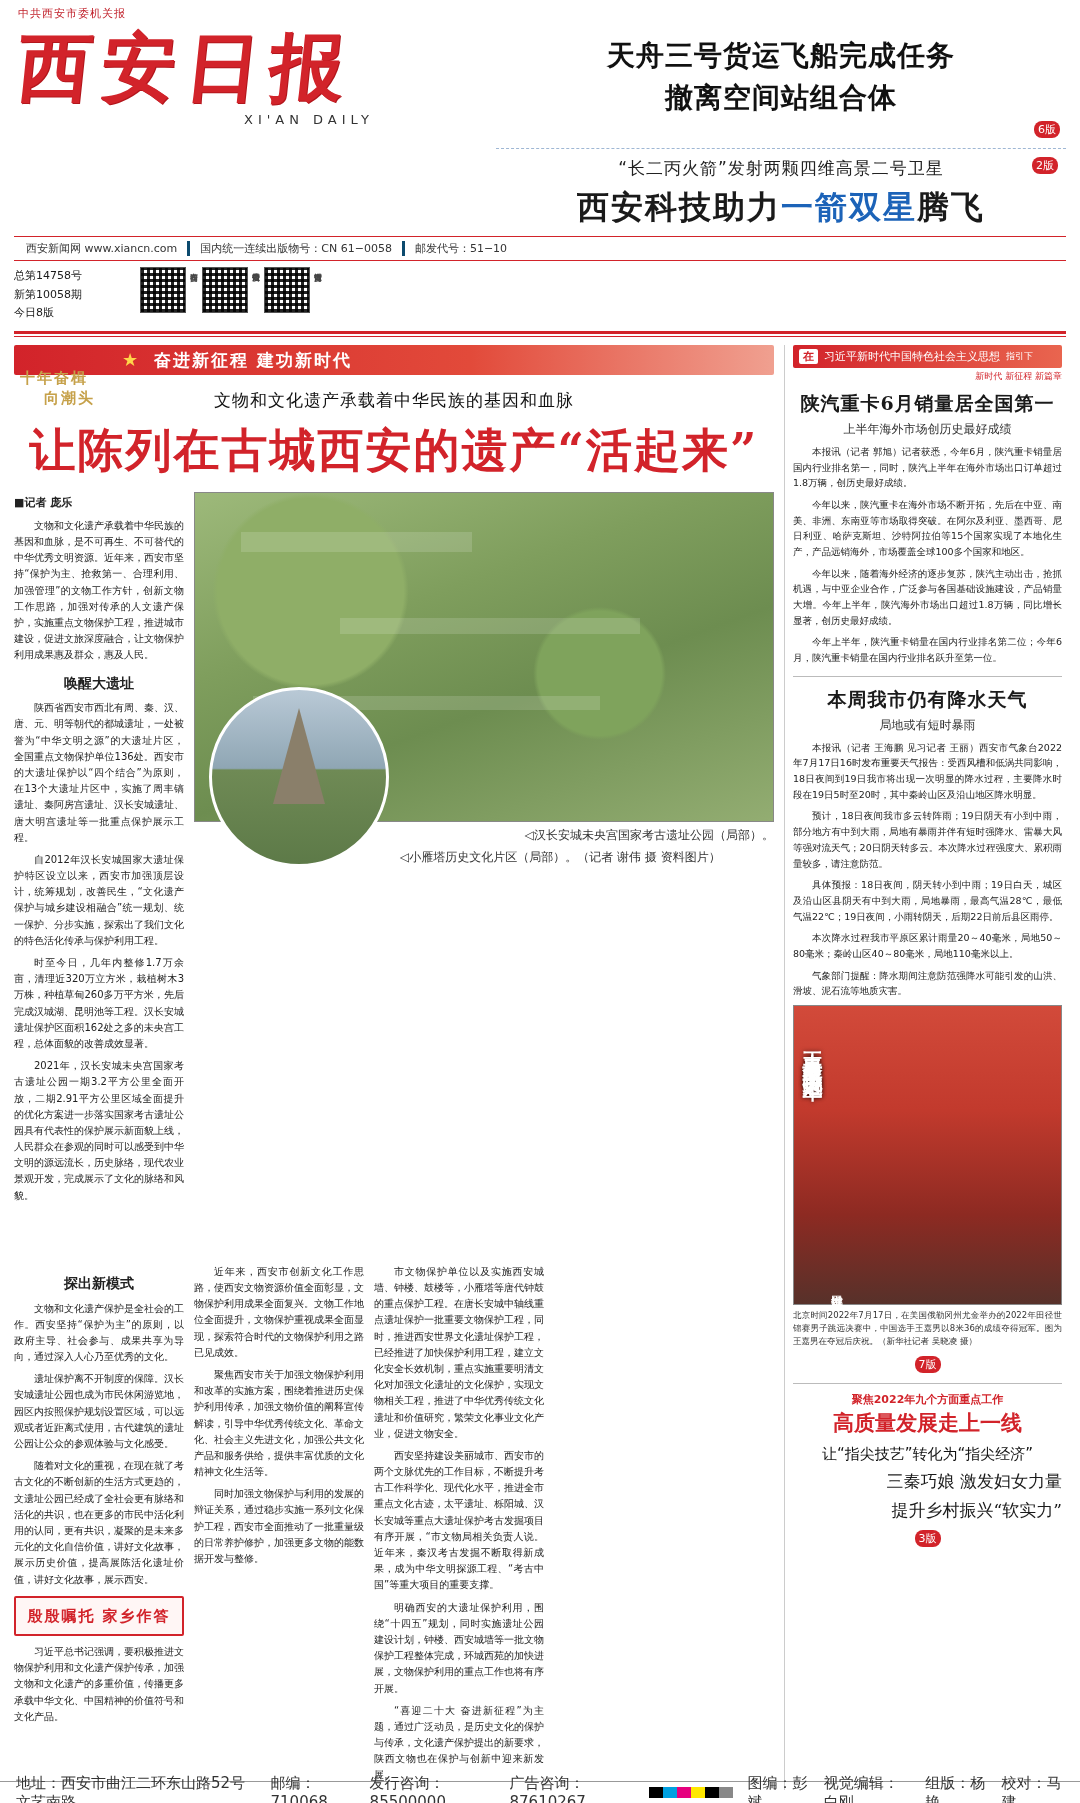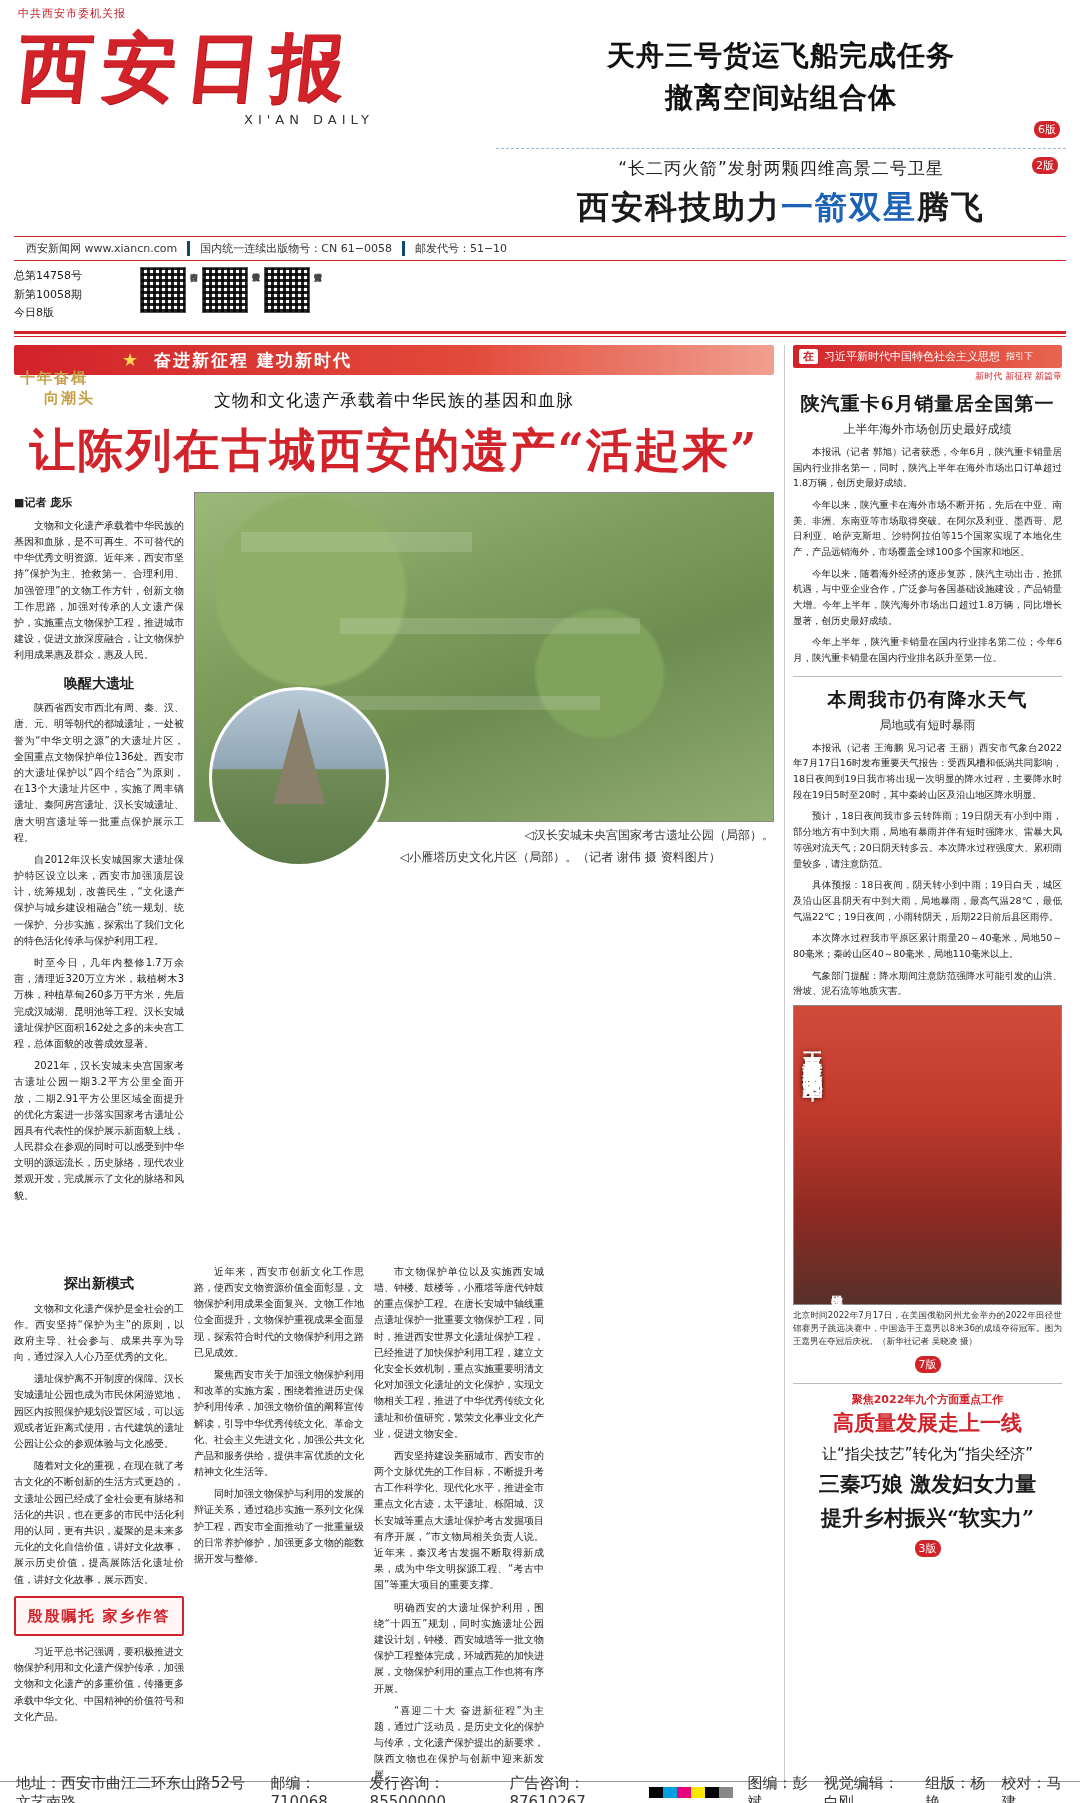--- a/index.html
+++ b/index.html
@@ -149,21 +149,21 @@
     position:absolute; left:6px; top:30px; writing-mode:vertical-rl;
     font-family:"DejaVu Serif",serif; font-weight:bold; font-size:20px; color:#fff;
     letter-spacing:3px; text-shadow:0 0 4px rgba(0,0,0,.6);
   }
   .side-cap { font-size:8.5px; color:#333; line-height:1.55; margin-top:4px; text-align:justify;}
   .red-badge-center { text-align:center; margin:6px 0;}
   .focus-box { border-top:1px solid #bbb; margin-top:10px; padding-top:8px;}
   .focus-tag { text-align:center; font-size:11px; color:#d2232a; font-weight:bold;}
   .focus-big { text-align:center; font-family:"DejaVu Serif",serif; font-weight:bold; font-size:21px; color:#d2232a; margin-top:2px;}
   .focus-line { font-size:15px; text-align:center; margin-top:8px; color:#111;}
-  .focus-line2 { font-family:"DejaVu Serif",serif; font-weight:bold; font-size:21px; text-align:center; margin-top:6px;}
+  .focus-line2 { font-family:"DejaVu Serif",serif; font-weight:normal; font-size:17px; text-align:right; margin-top:6px;}
 
   
   .footer {
     position:absolute; left:0; right:0; bottom:0; height:22px;
     border-top:1px solid #999; font-size:15px; color:#333;
     display:flex; align-items:center; padding:0 16px; gap:14px;
   }
   .cmyk { display:flex; margin-left:auto; }
   .cmyk i { width:14px; height:11px; display:block; }
 </style>

